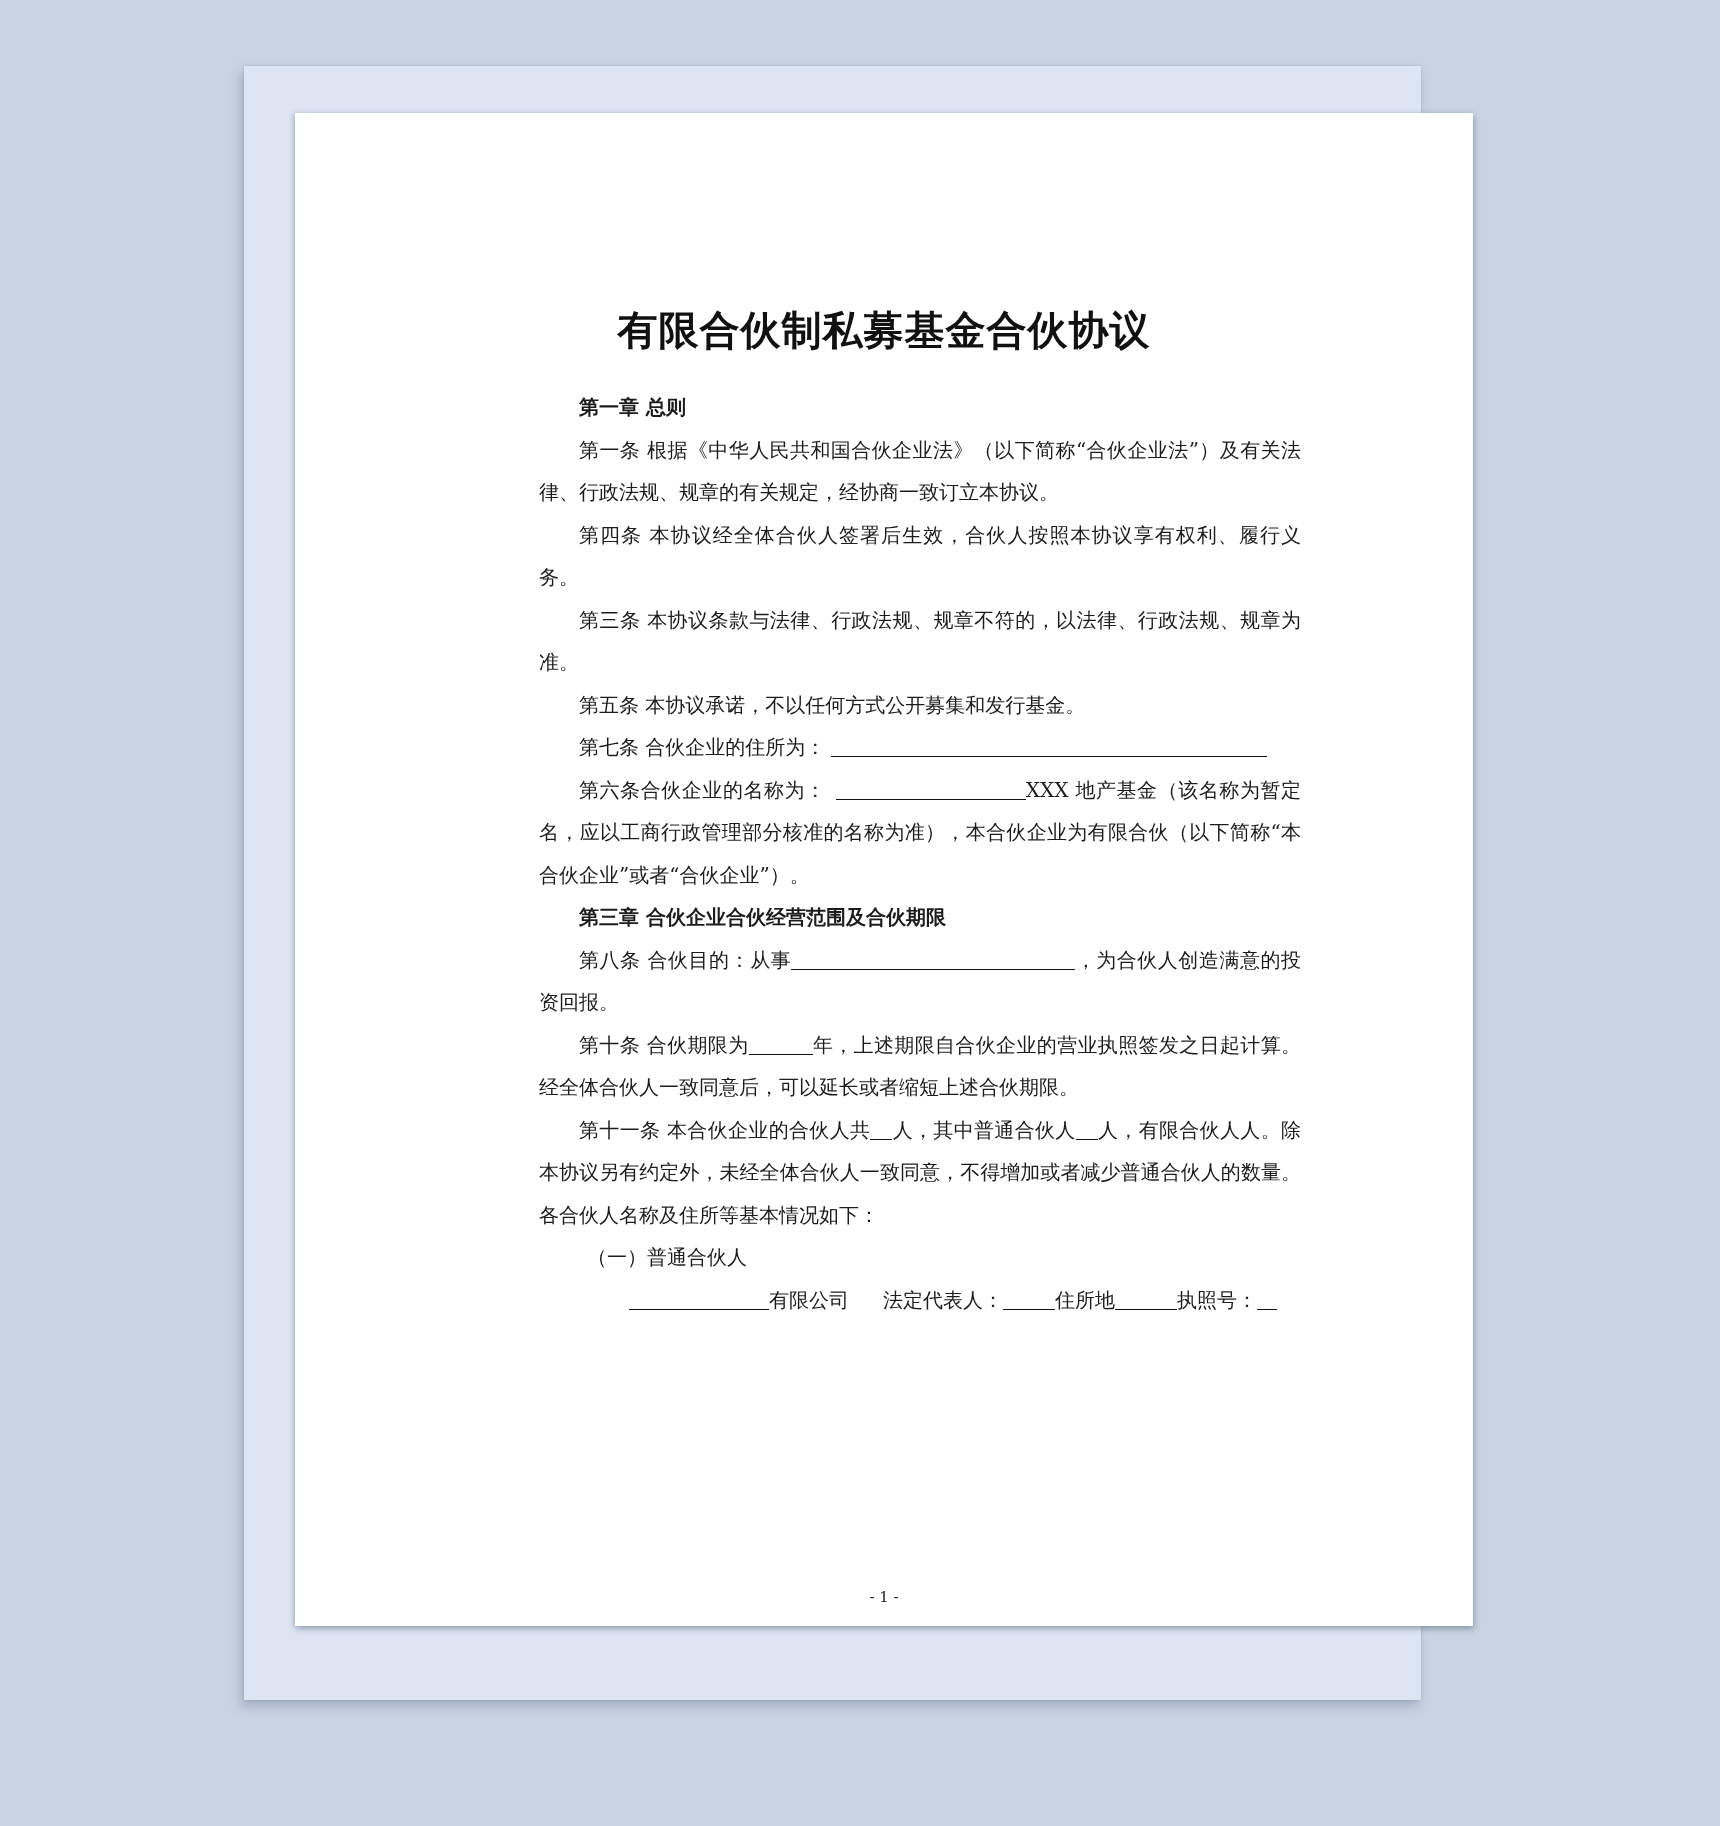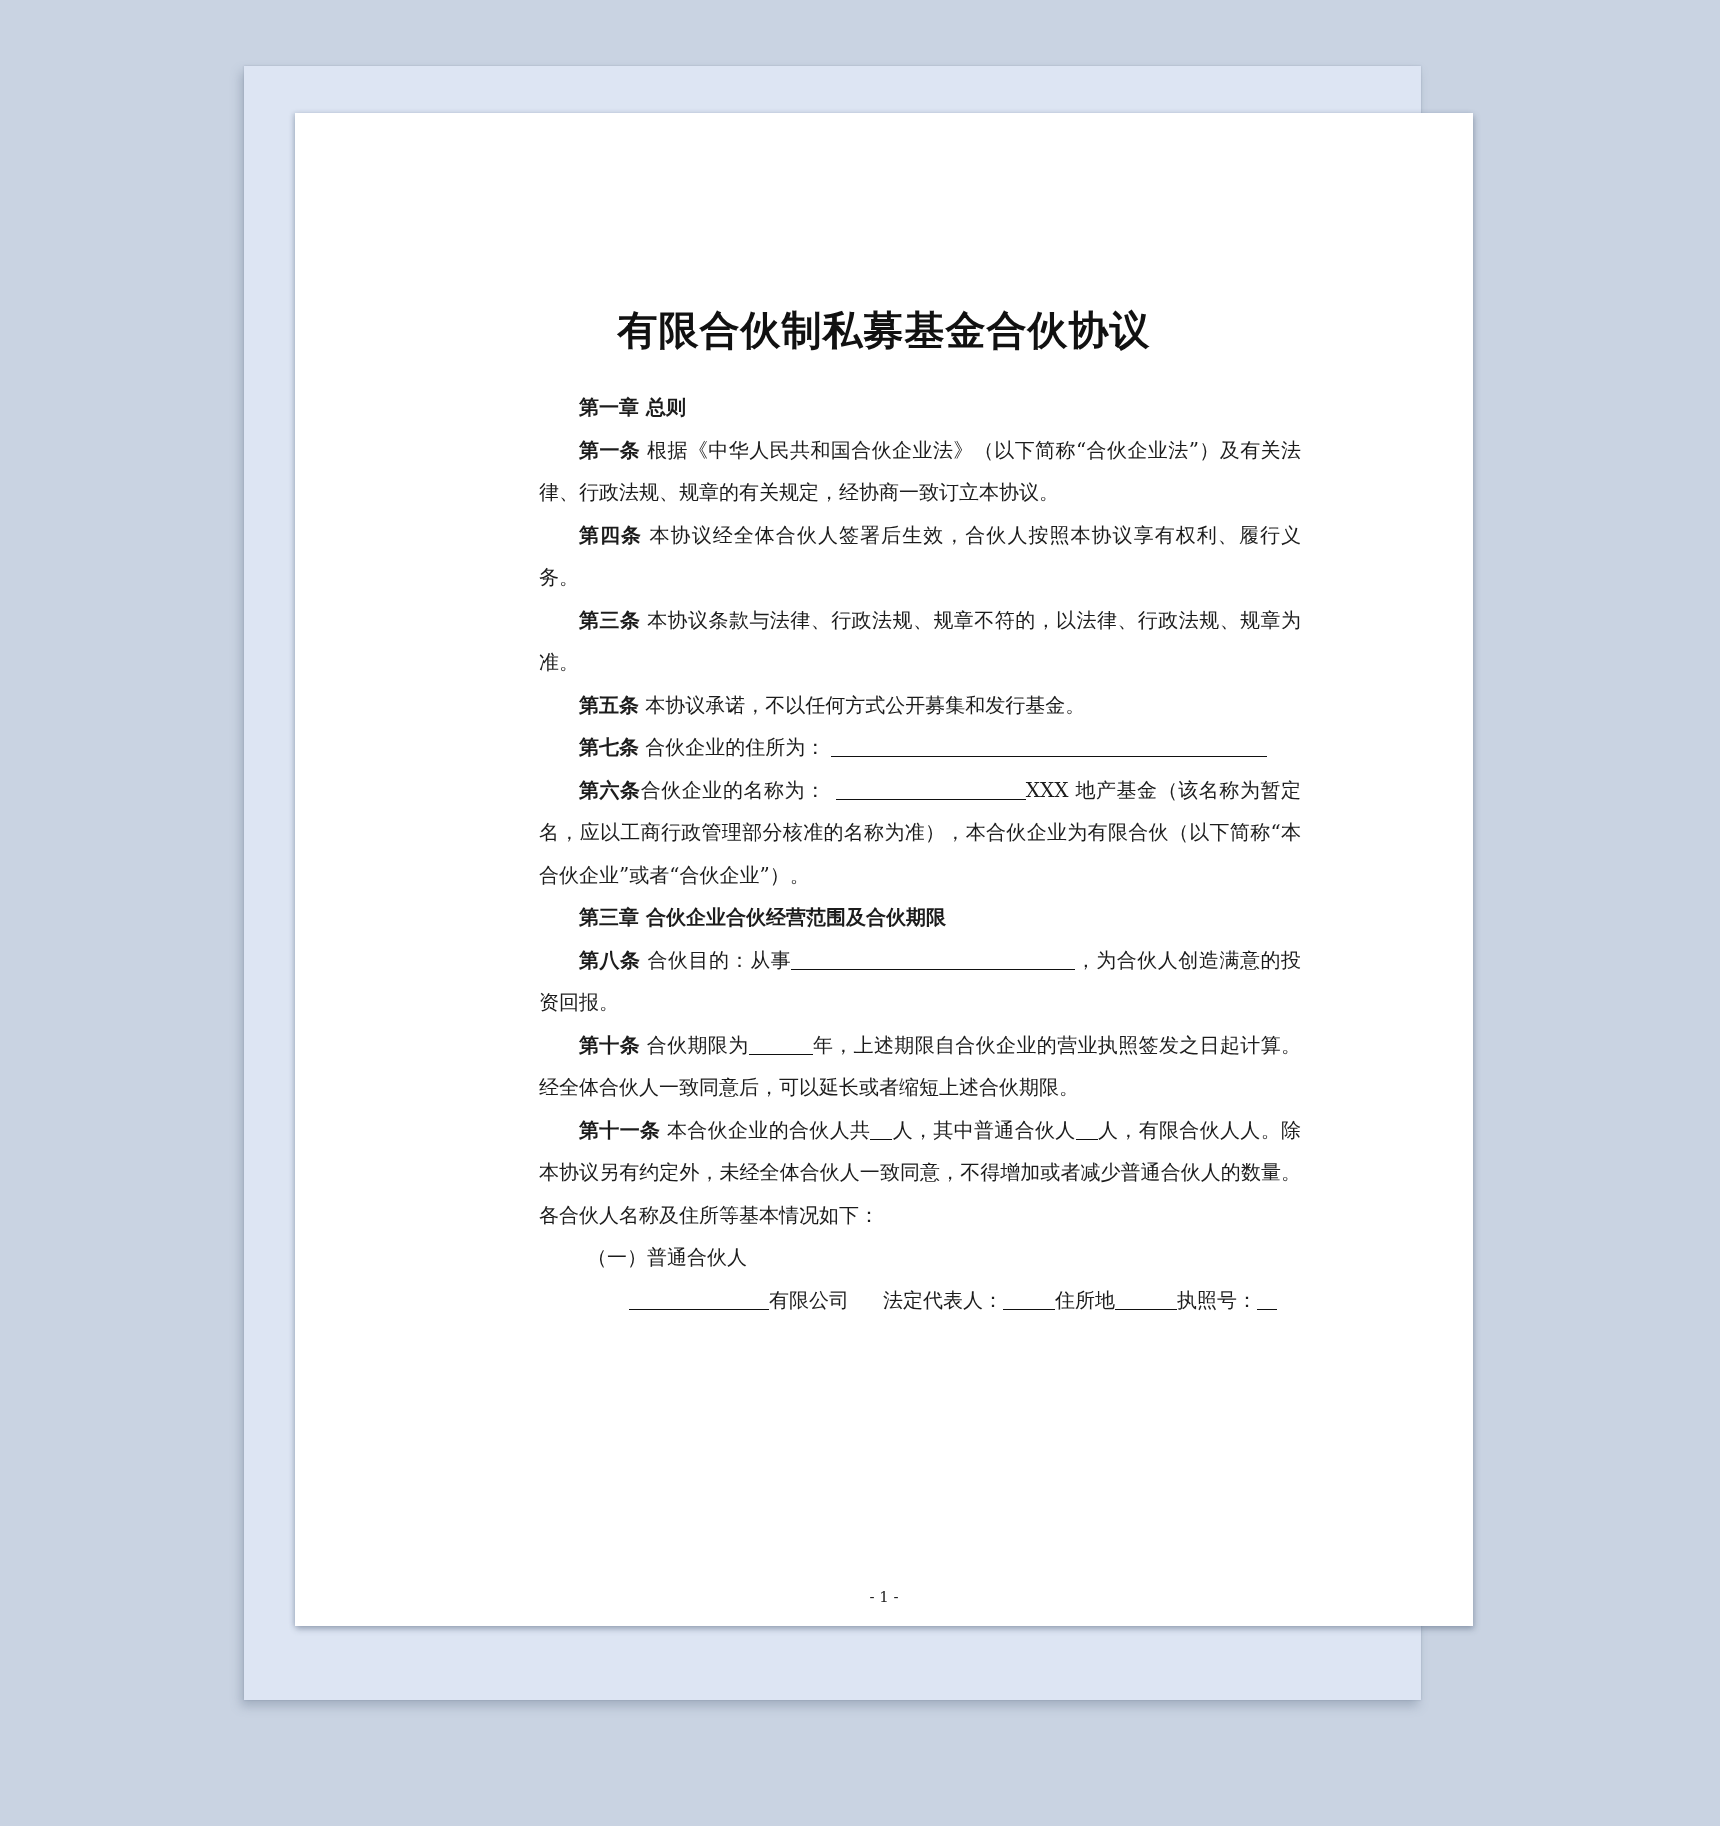--- a/index.html
+++ b/index.html
@@ -56,21 +56,21 @@
       margin-left: 34px;
     }
     .para {
       margin: 0;
       text-indent: 40px;
       text-align: justify;
       text-align-last: left;
       white-space: normal;
     }
     .para .label {
-      font-weight: bold;
+      font-weight: normal;
     }
     .para.heading {
       font-weight: bold;
     }
     .para.heading.centered {
       text-indent: 0;
       padding-left: 52px;
     }
     .blank {
       display: inline-block;

